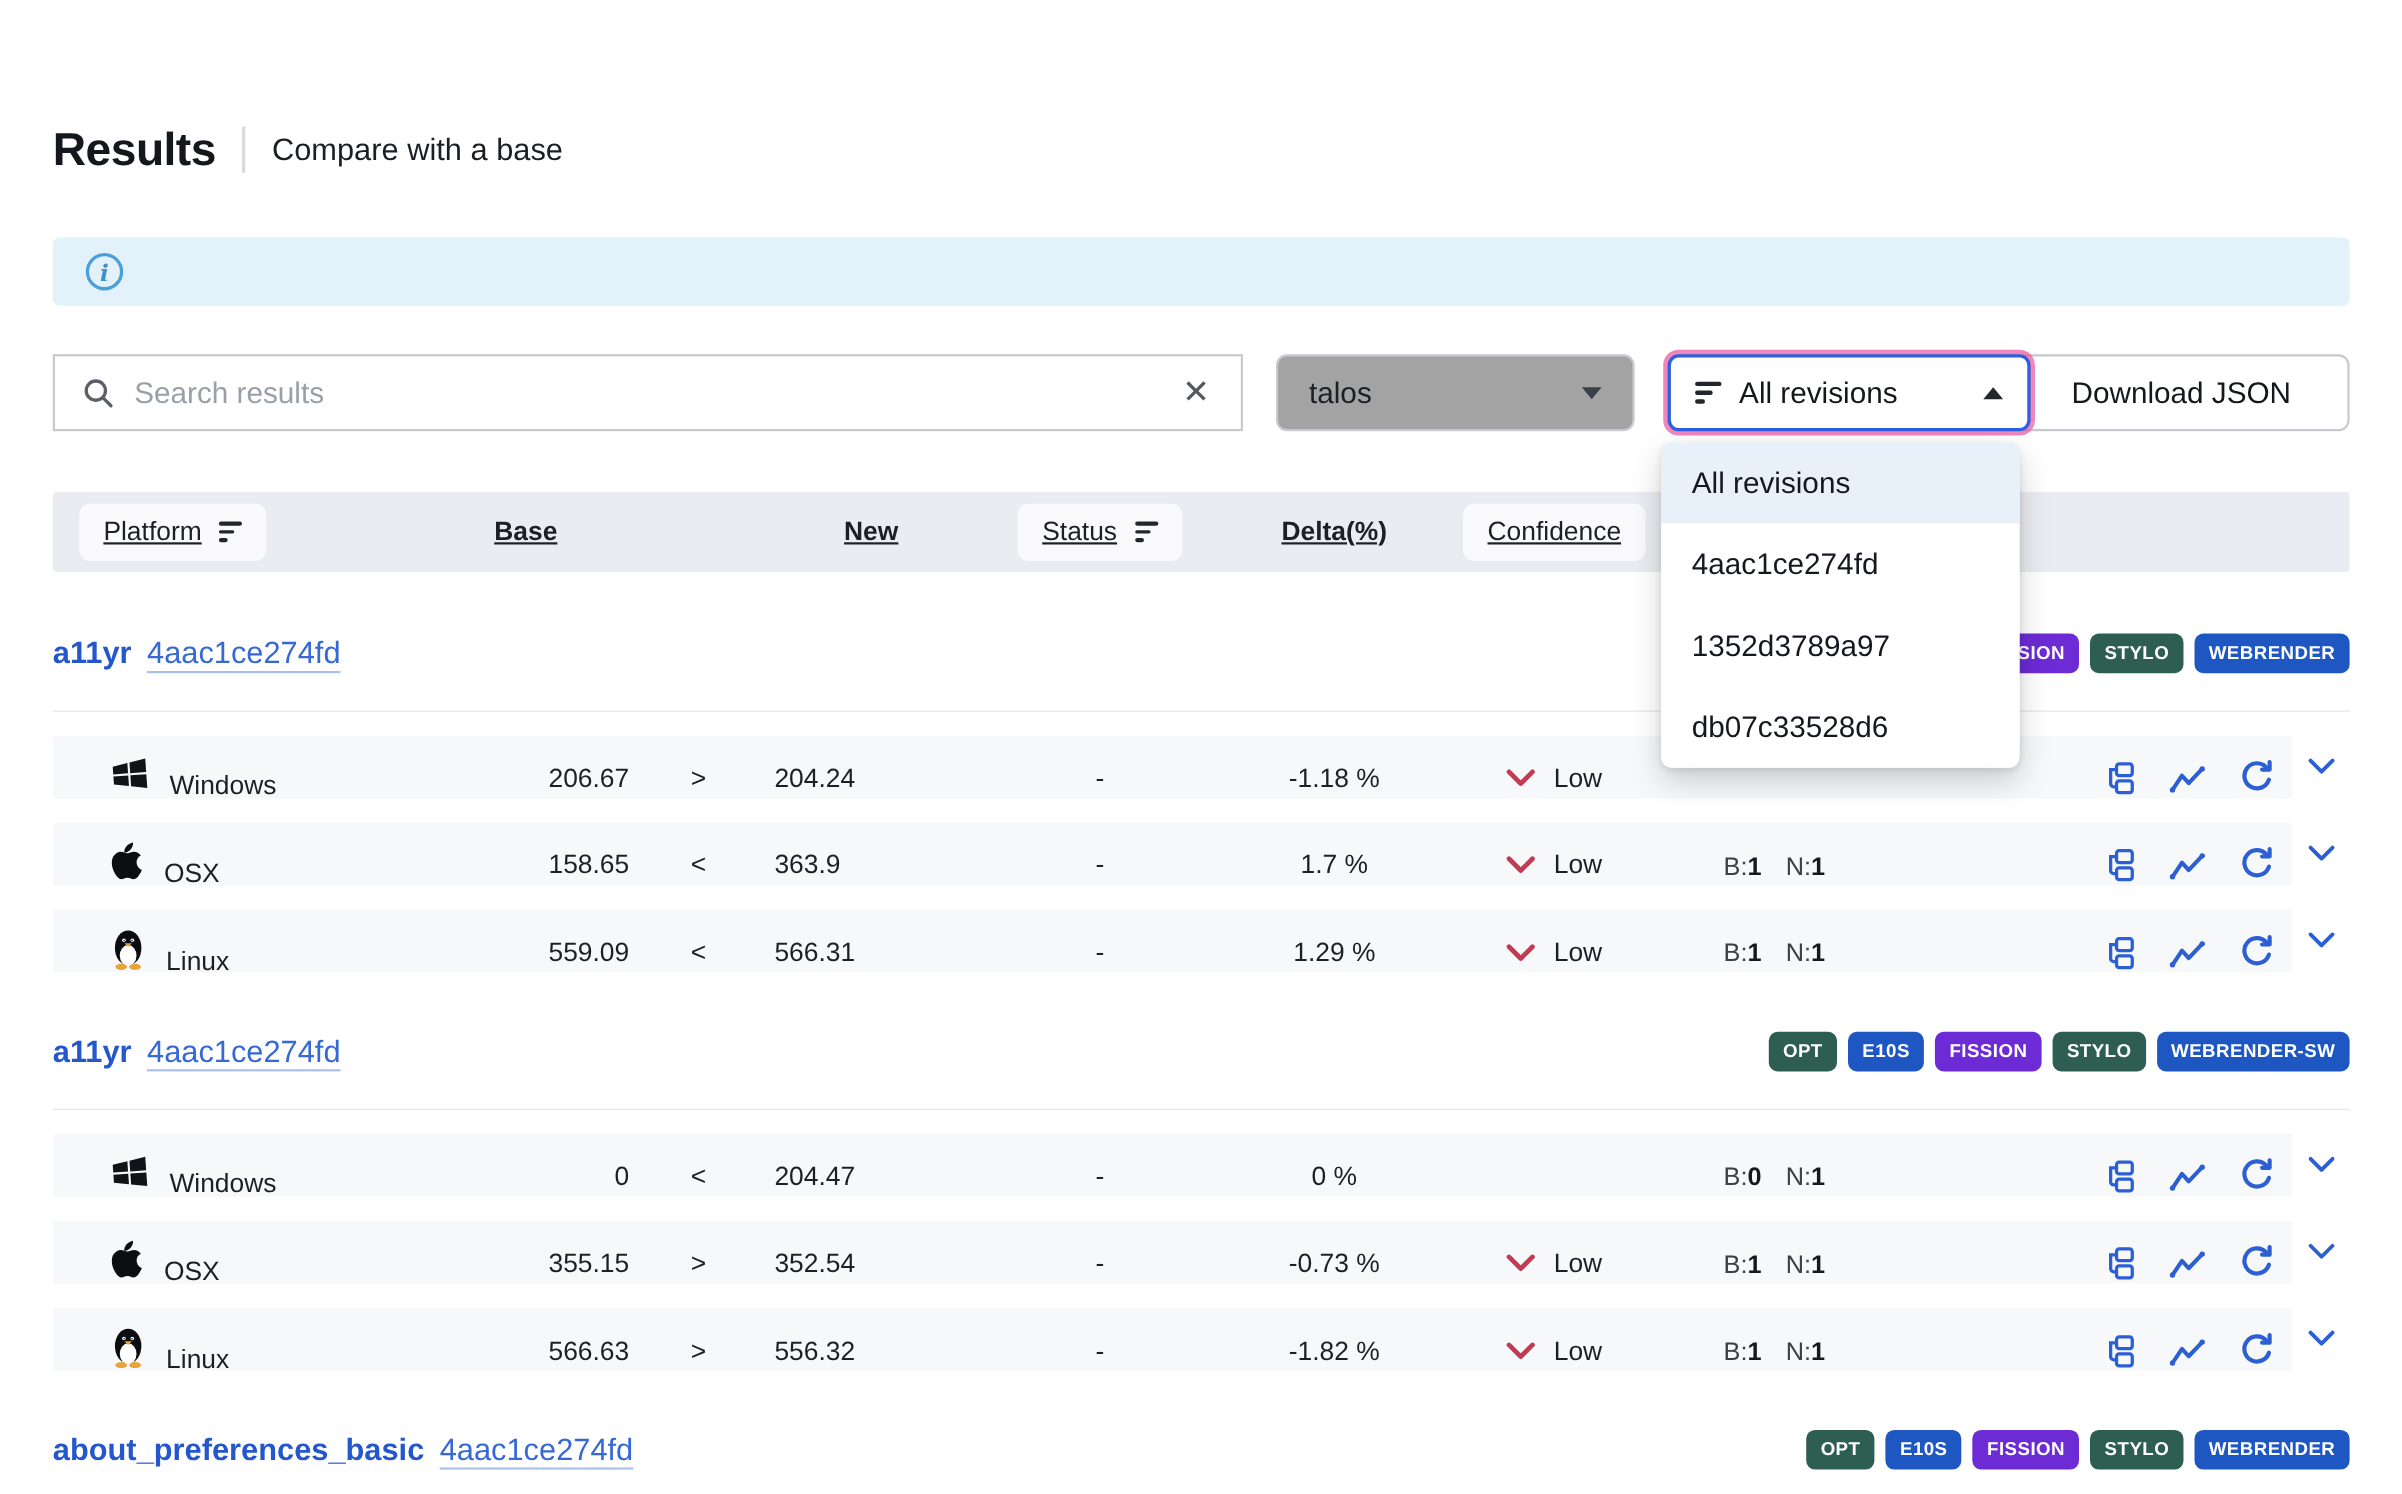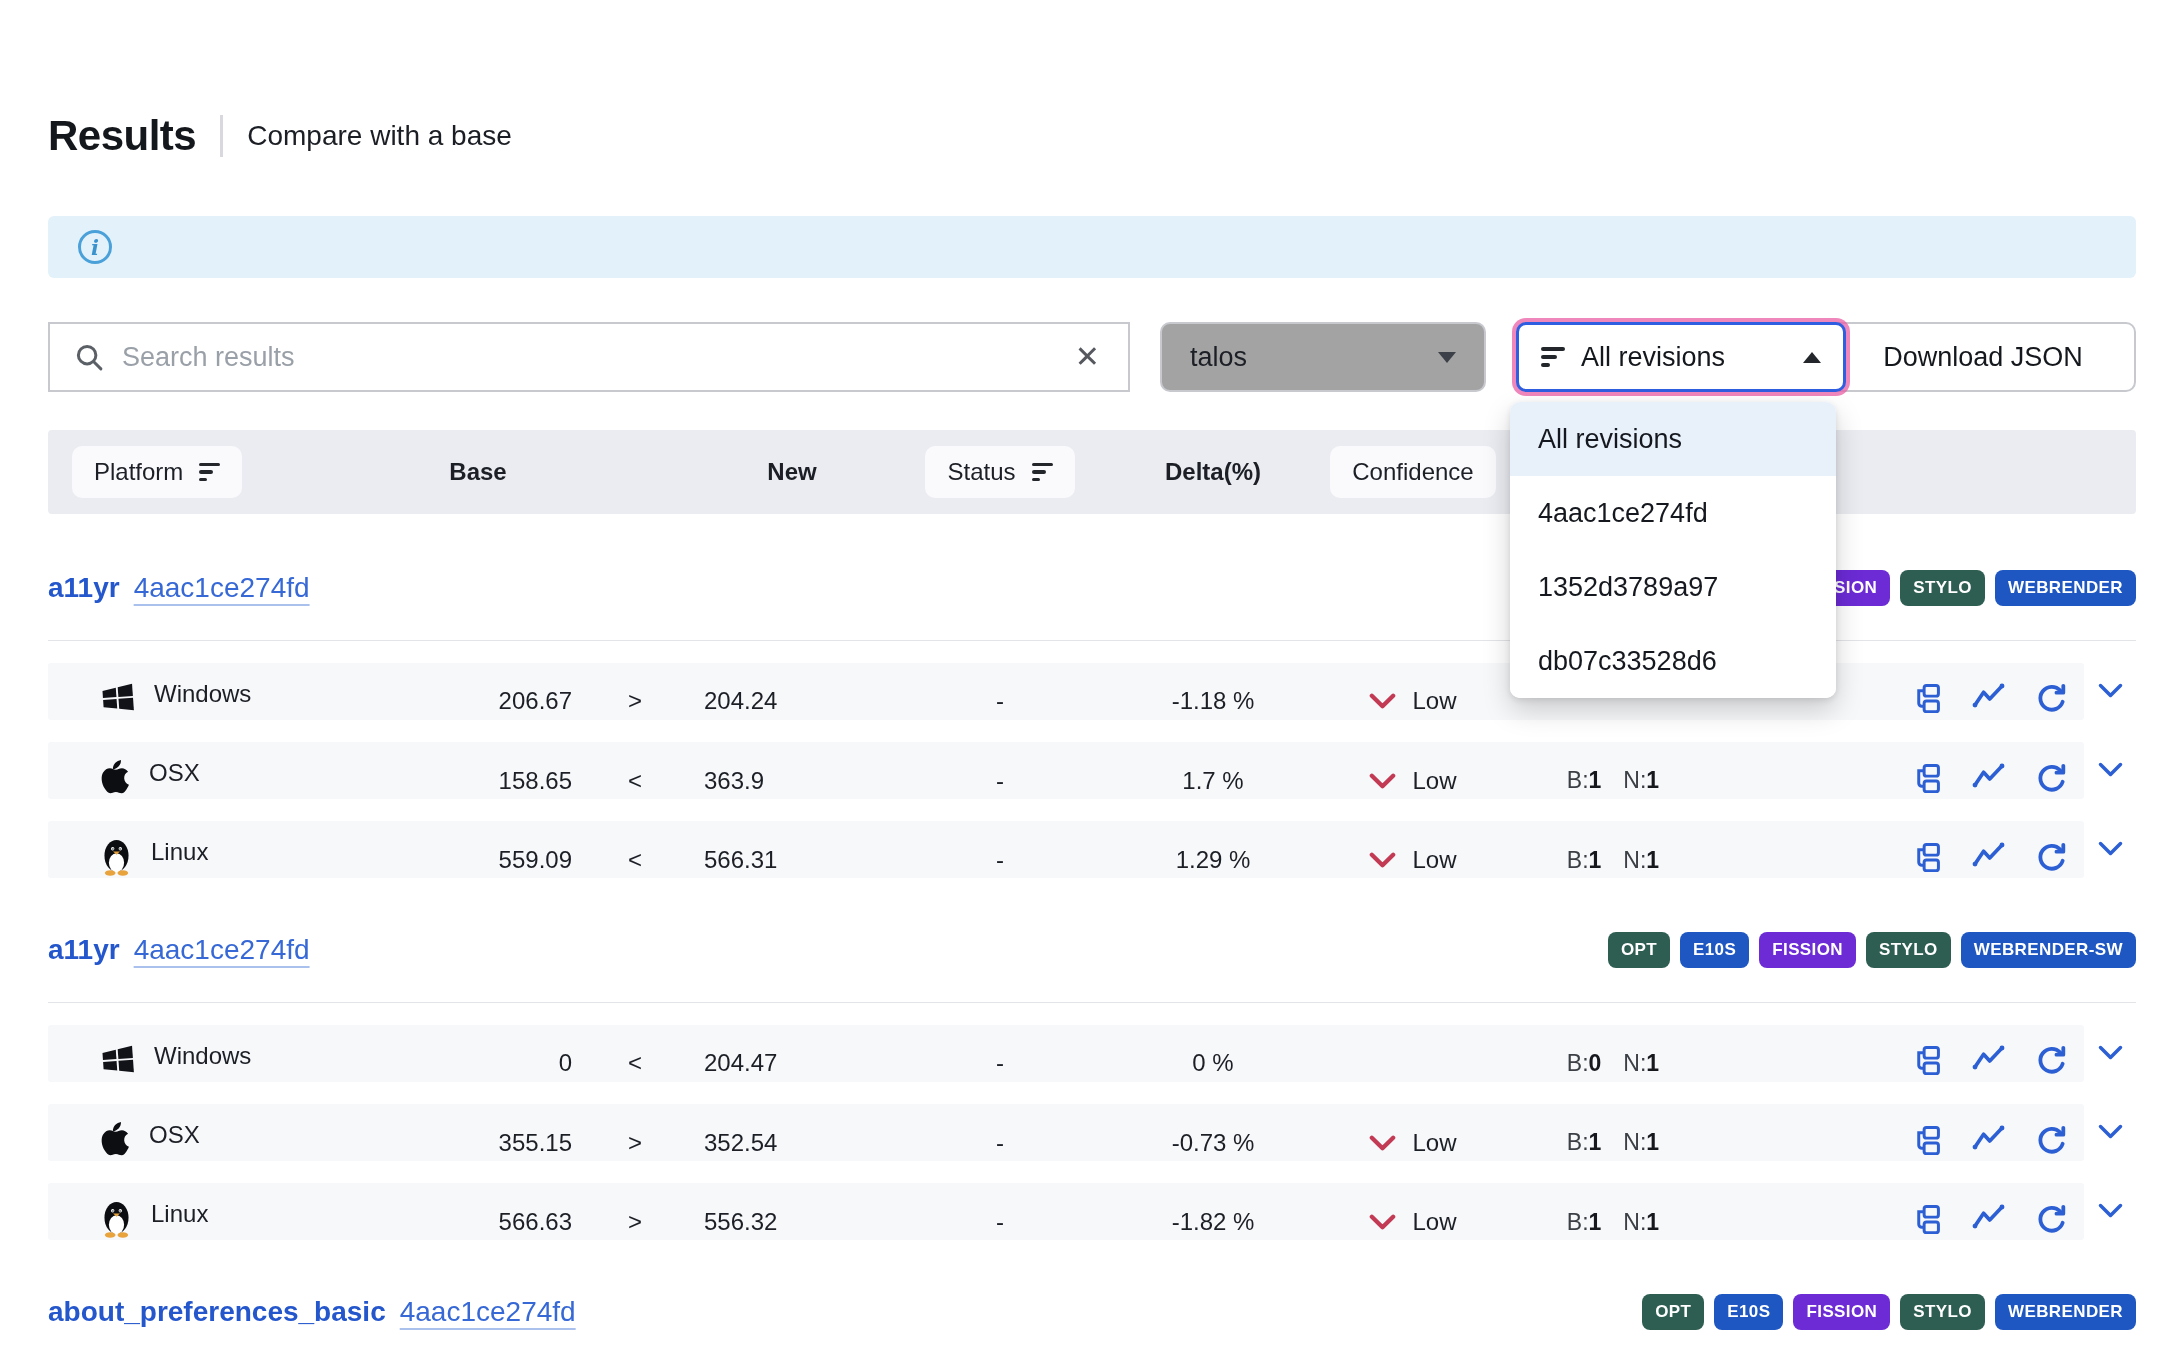--- a/index.html
+++ b/index.html
@@ -36,41 +36,41 @@
   .f-bars i:nth-child(1){ width:24px; } .f-bars i:nth-child(2){ width:16px; } .f-bars i:nth-child(3){ width:9px; }
   .f-bars.small i { height:3.5px; }
   .f-bars.small i:nth-child(1){ width:21px; } .f-bars.small i:nth-child(2){ width:14px; } .f-bars.small i:nth-child(3){ width:8px; }
   .download-btn { width:306px; height:70px; background:#fff; border:2px solid #c7c9cf; border-radius:10px; font-size:27px; font-family:inherit; color:#14171c; cursor:pointer; }
 
   .rev-menu { position:absolute; top:calc(100% + 10px); left:-6px; width:326px; background:#fff; border-radius:10px; box-shadow:0 2px 6px rgba(0,0,0,.10), 0 12px 28px rgba(0,0,0,.18); z-index:40; overflow:hidden; }
   .menu-item { height:74px; display:flex; align-items:center; padding:0 28px; font-size:27px; color:#15181e; cursor:pointer; background:#fff; }
   .menu-item.selected { background:#e8f1fa; }
 
   
-  .table-head-bar { margin-top:38px; width:2088px; height:84px; background:#ebecf1; border-radius:4px; display:flex; align-items:center; }
+  .table-head-bar { margin-top:55px; width:2088px; height:73px; background:#ebecf1; border-radius:4px; display:flex; align-items:center;text-decoration:underline; }
   .grid9 { display:grid; grid-template-columns:330px 200px 114px 200px 216px 210px 190px 210px 1fr; width:2036px; align-items:center; }
   .hcell { display:flex; justify-content:center; align-items:center; font-size:24px; color:#1c1f26; }
   .hcell.left { justify-content:flex-start; padding-left:24px; }
   .hdr-pill { display:inline-flex; align-items:center; gap:16px; background:#fafafc; border:none; border-radius:10px; height:52px; padding:0 22px; font-size:24px; color:#1c1f26; font-family:inherit; cursor:pointer; }
   .bold { font-weight:700; }
 
   
   .section-head { margin-top:52px; height:40px; display:flex; align-items:center; justify-content:space-between; }
   .section-head.first { margin-top:54px; }
   .section-title { display:flex; align-items:baseline; gap:14px;text-align:right; }
   .test-name { font-weight:700; color:#2456cc; font-size:28px; text-decoration:none; cursor:pointer; }
   .test-rev { color:#3668d6; font-size:28px; text-decoration:underline; text-decoration-color:#a9c1ec; text-decoration-thickness:2px; text-underline-offset:7px; cursor:pointer; }
   .tags { display:flex; gap:10px; }
   .tag { color:#fff; font-size:17px; font-weight:700; letter-spacing:0.4px; padding:0 13px; height:36px; display:flex; align-items:center; border-radius:8px; }
   .hr { margin-top:32px; height:1px; background:#e3e4e8; width:2088px; }
 
   .row-line { display:flex; margin-top:22px; height:57px; }
   .row-bg { flex:0 0 2036px; background:#f7f8fa; border-radius:3px; }
   .row-bg .grid9 { height:57px; }
-  .cell { display:flex; align-items:flex-start; justify-content:center; font-size:24px; color:#1c1f26;margin-top:17px; }
+  .cell { display:flex; align-items:flex-end; justify-content:center; font-size:24px; color:#1c1f26;margin-top:17px; }
   .cell.platform { justify-content:flex-start; padding-left:52px; gap:18px; }
   .cell.base { justify-content:flex-end; padding-right:6px; }
   .cell.newv { justify-content:flex-start; padding-left:12px; }
   .cell.conf { gap:16px; }
   .cell.bn { gap:22px; font-size:23px; }
   .bn-pair .lbl { color:#3c4046; } .bn-pair .num { font-weight:700; color:#16181d; }
   .cell.icons { justify-content:flex-end; gap:30px; padding-right:16px; }
   .icon-btn { background:none; border:none; padding:0; display:flex; align-items:center; cursor:pointer; }
   .expand-wrap { flex:1; display:flex; align-items:center; justify-content:center; }
 </style>

